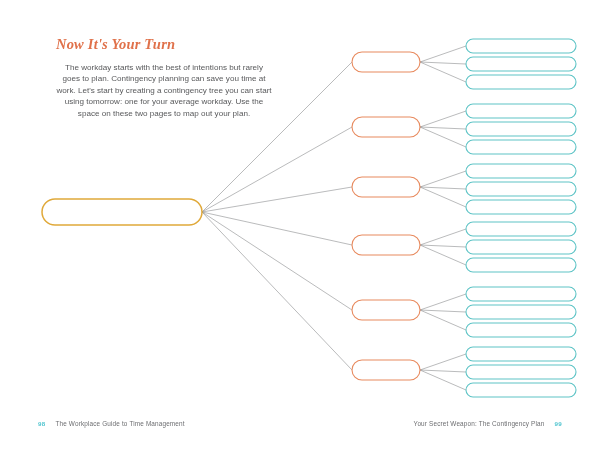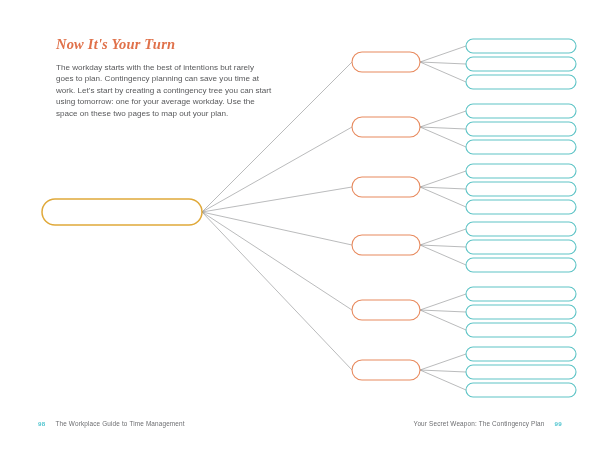--- a/index.html
+++ b/index.html
@@ -38,21 +38,21 @@
     letter-spacing: 0.2px;
     margin: 0 0 9px 0;
     white-space: nowrap;
   }
   #body-paragraph {
     font-family: "Liberation Sans", sans-serif;
     font-size: 8.1px;
     line-height: 11.4px;
     color: #58595b;
     margin: 0;
-    text-align: left;
+    text-align: center;
   }
 
   
   #diagram {
     position: absolute;
     left: 0;
     top: 0;
     width: 600px;
     height: 410px;
   }

